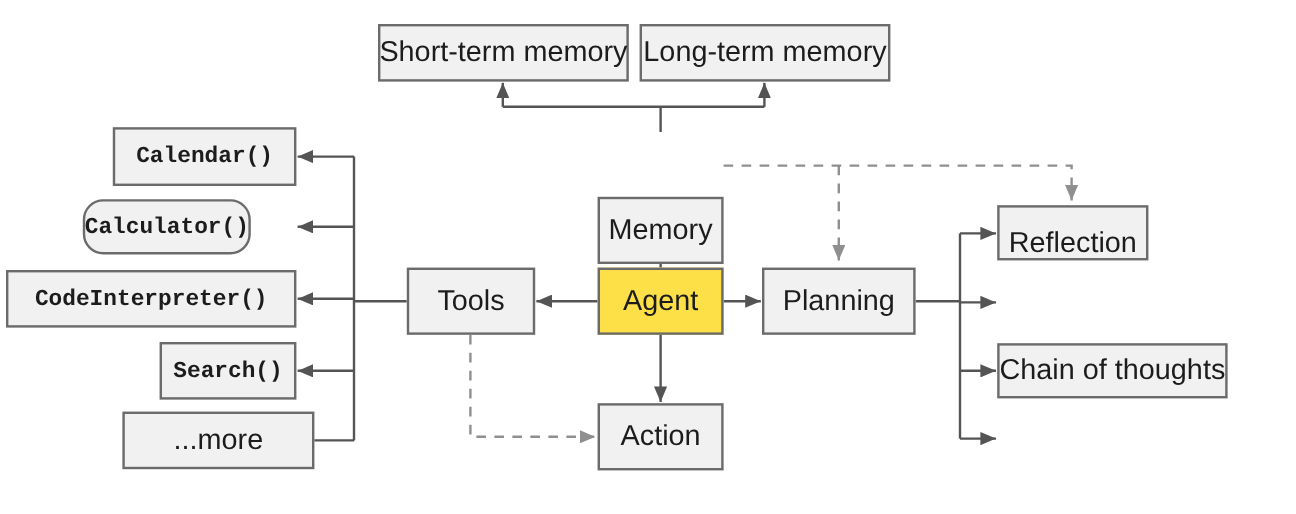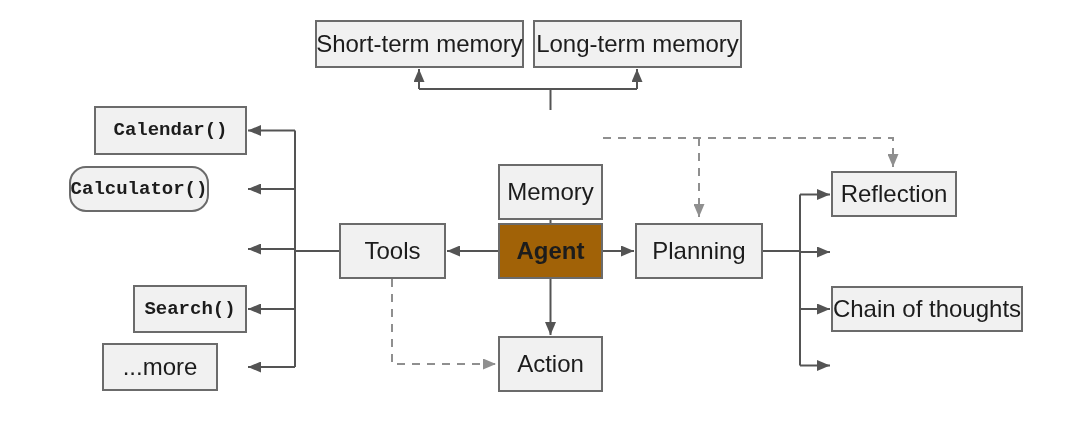--- a/index.html
+++ b/index.html
@@ -29,22 +29,22 @@
     line-height: 1;
     white-space: nowrap;
     text-align: center;
   }
   .node.mono {
     font-family: Liberation Mono, monospace;
     font-weight: bold;
     font-size: 19px;
   }
   .node.agent {
-    background: #a16207;
-    font-weight: bold;
+    background: #fde047;
+    font-weight: normal;
   }
 </style>
 </head>
 <body>
 
 <div class="canvas">
 
   <svg class="connectors" viewBox="0 0 1080 428" xmlns="http://www.w3.org/2000/svg">
     <defs>
       <marker id="ah-dark" viewBox="0 0 13 11" refX="13" refY="5.5" markerWidth="13" markerHeight="11" orient="auto" markerUnits="userSpaceOnUse">
@@ -111,27 +111,30 @@
   <div class="node" style="left:635px; top:223px; width:128px; height:56px;">
     <span>Planning</span>
   </div>
 
   <div class="node mono" style="left:94px; top:106px; width:153px; height:49px;">
     <span>Calendar()</span>
   </div>
   <div class="node mono" style="left:69px; top:166px; width:140px; height:46px;border-radius:17px;">
     <span>Calculator()</span>
   </div>
+  <div class="node mono" style="left:5px; top:225px; width:242px; height:48px;">
+    <span>CodeInterpreter()</span>
+  </div>
   <div class="node mono" style="left:133px; top:285px; width:114px; height:48px;">
     <span>Search()</span>
   </div>
-  <div class="node" style="left:102px; top:343px; width:116px; height:48px;">
+  <div class="node" style="left:102px; top:343px; width:160px; height:48px;">
     <span>...more</span>
   </div>
 
-  <div class="node" style="left:831px; top:171px; width:126px; height:46px;">
+  <div class="node" style="left:831px; top:171px; width:126px; height:46px;align-items:flex-end;">
     <span>Reflection</span>
   </div>
   <div class="node" style="left:831px; top:286px; width:192px; height:46px;">
     <span>Chain of thoughts</span>
   </div>
 
 </div>
 
 </body></html>

